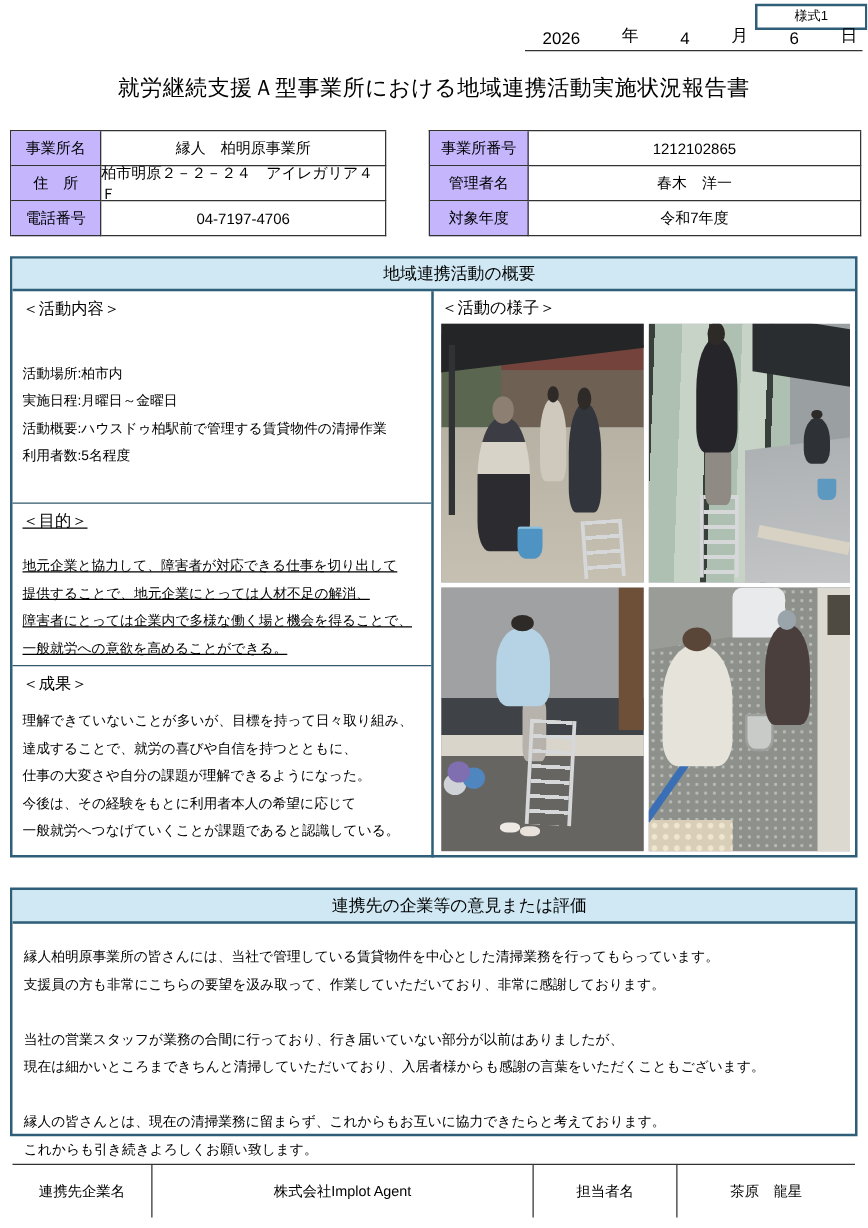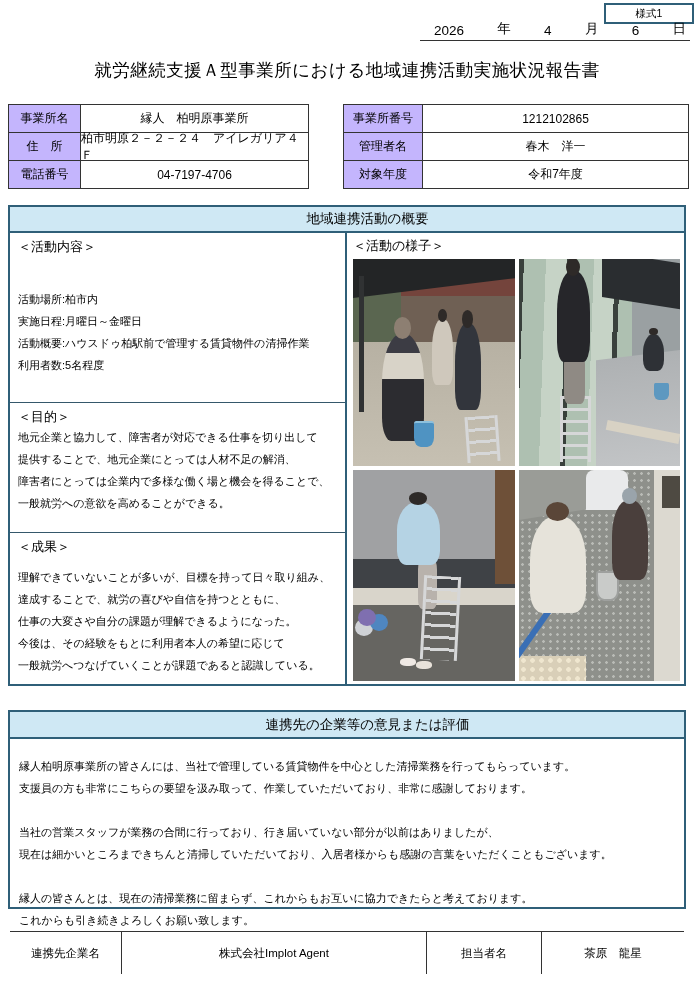--- a/index.html
+++ b/index.html
@@ -30,22 +30,22 @@
   .sec-header{background:#cfe8f4;border-bottom:2px solid #2f5f78;text-align:center;
     font-size:13.5px;height:24px;line-height:24px;padding-left:41px;}
   .sec1{top:205px;height:481px;}
   .sec1-body{display:flex;height:453px;}
   .col-left{width:337px;border-right:2px solid #2f5f78;box-sizing:border-box;display:flex;flex-direction:column;}
   .block{padding:5px 8px;box-sizing:border-box;font-size:11px;}
   .blk-heading{font-size:13px;}
   .lines div{line-height:22px;white-space:nowrap;}
   .b1{height:169px;}
   .b1 .lines{margin-top:32px;}
-  .b2{height:130px;border-top:1.5px solid #35586b;}
-  .b2 .lines{margin-top:0;}
+  .b2{height:130px;border-top:1.5px solid #35586b;text-decoration:underline;}
+  .b2 .lines{margin-top:16px;}
   .b3{flex:1;border-top:1.5px solid #35586b;}
   .b3 .lines{margin-top:10px;}
   .col-right{flex:1;padding:4px 4px 4px 6px;box-sizing:border-box;}
   .photo-grid{margin-top:4px;display:grid;grid-template-columns:1fr 1fr;grid-template-rows:207px 211px;gap:4px;}
 
   
   .photo{position:relative;overflow:hidden;background:#9aa0a2;}
   .photo .s{position:absolute;}
   .fig{position:absolute;border-radius:45% 45% 22% 22%;}
   .fig::before{content:"";position:absolute;top:-15%;left:28%;width:42%;height:20%;

